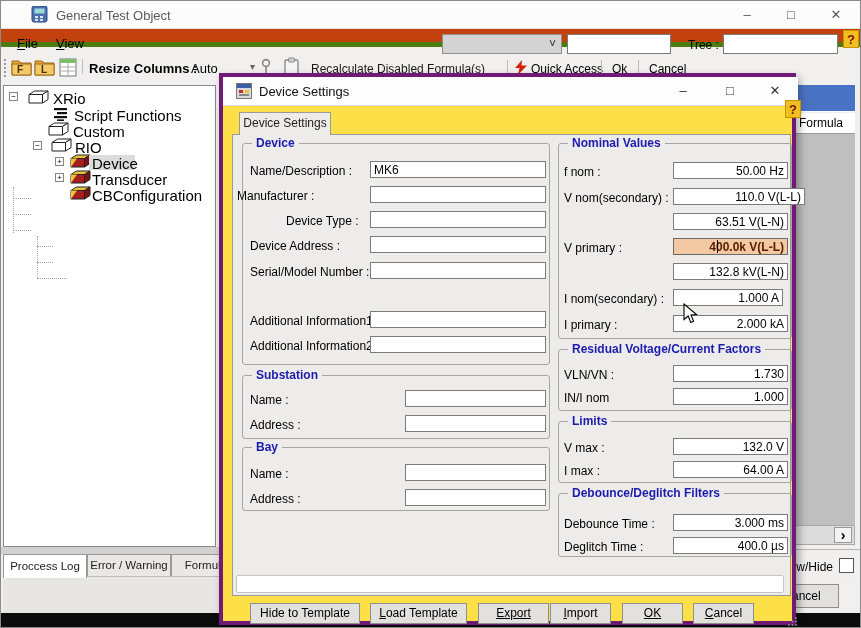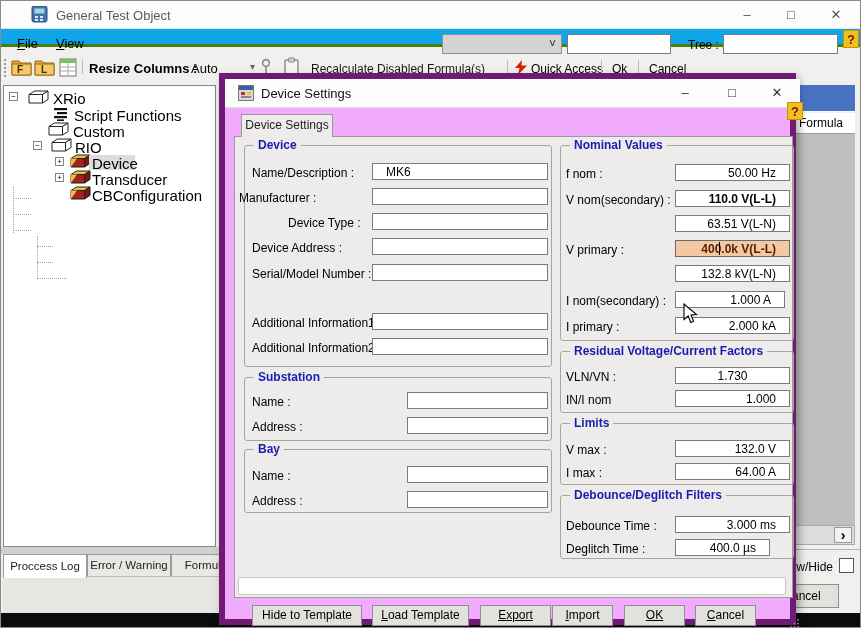--- a/index.html
+++ b/index.html
@@ -3,21 +3,21 @@
 <meta charset="utf-8">
 <style>
   html,body{margin:0;padding:0;background:#888;}
   *{box-sizing:border-box;}
   .screen{position:relative;width:861px;height:628px;background:#f1f0ee;overflow:hidden;
           font-family:"Liberation Sans",sans-serif;font-size:12px;color:#000;
           border:1px solid #8a8a8a;}
   .abs{position:absolute;}
   .lbl{position:absolute;white-space:nowrap;font-size:12px;color:#000;}
   .in{position:absolute;height:17px;border:1px solid #7b7b7b;background:#fff;
-      font:12px "Liberation Sans",sans-serif;padding:0 13px;}
+      font:12px "Liberation Sans",sans-serif;padding:0 3px;}
   .in.num{text-align:right;}
   .in.hl{background:#f2c9a2;border:1px solid #6a6a6a;color:#5a1c00;font-weight:bold;}
   .grp{position:absolute;border:1px solid #a8a5a0;border-radius:3px;}
   .grp .lg{position:absolute;top:-8px;left:9px;background:#edecea;padding:0 4px;
            font-size:12px;font-weight:bold;color:#1b1bb0;white-space:nowrap;}
   .btn{position:absolute;height:21px;background:#e2e1de;border:1px solid #8f8f8f;
        font-size:12px;text-align:center;line-height:19px;color:#000;cursor:default;}
   .wbtn{position:absolute;width:34px;height:20px;text-align:center;color:#555;
         font-size:13px;line-height:20px;}
   .tb-sep{position:absolute;top:58px;width:1px;height:15px;background:#bdbdbd;}
@@ -47,21 +47,21 @@
         <rect x="9" y="10" width="3" height="2" fill="#dfe8f5"></rect>
       <rect x="4" y="13" width="3" height="2" fill="#dfe8f5"></rect>
         <rect x="9" y="13" width="3" height="2" fill="#dfe8f5"></rect>
     </svg>
     <span class="lbl" style="left:55px;top:7px;font-size:13px;color:#5a5a5a;">General Test Object</span>
     <div class="wbtn" style="left:729px;top:4px;">–</div>
     <div class="wbtn" style="left:773px;top:4px;">□</div>
     <div class="wbtn" style="left:818px;top:4px;">✕</div>
   </div>
 
-  <div class="abs" style="left:0;top:28px;width:861px;height:18px;background:#0ea5e9;border-bottom:3px solid #4d7c0f;">
+  <div class="abs" style="left:0;top:28px;width:861px;height:18px;background:#c2410c;border-bottom:5px solid #4d7c0f;">
     <span class="lbl" style="left:16px;top:7px;font-size:13px;"><u>F</u>ile</span>
     <span class="lbl" style="left:55px;top:7px;font-size:13px;"><u>V</u>iew</span>
 
     <div class="abs" style="left:441px;top:5px;width:120px;height:20px;background:#d3d3d3;border:1px solid #8f8f8f;">
       <span class="abs" style="right:5px;top:2px;color:#333;font-size:12px;">˅</span>
     </div>
     <input class="in" style="left: 566px; top: 5px; width: 104px; height: 20px;">
     <span class="lbl" style="left:687px;top:9px;">Tree :</span>
     <input class="in" style="left: 722px; top: 5px; width: 115px; height: 20px;">
     <div class="helpbox" style="left:842px;top:1px;">?</div>
@@ -207,21 +207,21 @@
   </div>
   <div class="tab" style="left:86px;top:553px;width:84px;height:22px;line-height:20px;">
     <span>Error / Warning</span>
   </div>
   <div class="tab" style="left:170px;top:553px;width:80px;height:22px;line-height:20px;">
     <span>Formula F</span>
   </div>
   <div class="abs" style="left:2px;top:575px;width:784px;height:37px;background:#e7e6e2;border-top:1px solid #bbb;"></div>
   <div class="abs" style="left:0;top:612px;width:861px;height:16px;background:#0c0c0c;"></div>
 
-  <div class="abs" style="left:218px;top:72px;width:577px;height:552px;background:#f0abfc;border:6px solid #701a75;
+  <div class="abs" style="left:218px;top:72px;width:577px;height:552px;background:#fde047;border:4px solid #701a75;
               box-shadow:3px 4px 8px rgba(0,0,0,0.35);z-index:10;">
 
     <div class="abs" style="left:0;top:0;width:575px;height:29px;background:#fdfdfd;border-bottom:1px solid #dcdcdc;">
       <svg class="abs" style="left:13px;top:6px" width="16" height="16" viewBox="0 0 16 16">
         <rect x="0.5" y="0.5" width="15" height="15" fill="#d9d9d9" stroke="#777"></rect>
         <rect x="1" y="1" width="14" height="4" fill="#3a5fa5"></rect>
         <rect x="3" y="7" width="4" height="3" fill="#c03020"></rect>
           <rect x="9" y="7" width="4" height="3" fill="#e8c23a"></rect>
         <rect x="3" y="11" width="10" height="2" fill="#888"></rect>
       </svg>
@@ -272,54 +272,54 @@
     <input class="in" style="left: 182px; top: 387px; width: 141px;">
     <span class="lbl" style="left:27px;top:415px;">Address :</span>
     <input class="in" style="left: 182px; top: 412px; width: 141px;">
 
     <div class="grp" style="left:335px;top:66px;width:234px;height:196px;">
       <span class="lg">Nominal Values</span>
     </div>
     <span class="lbl" style="left:341px;top:88px;">f nom :</span>
     <input class="in num" style="left: 450px; top: 85px; width: 115px;" value="50.00 Hz">
     <span class="lbl" style="left:341px;top:114px;">V nom(secondary) :</span>
-    <input class="in num" style="left: 450px; top: 111px; width: 115px; font-weight: bold;" value="110.0 V(L-L)">
+    <input class="in num" style="left: 450px; top: 111px; width: 132px;" value="110.0 V(L-L)">
     <input class="in num" style="left: 450px; top: 136px; width: 115px;" value="63.51 V(L-N)">
     <span class="lbl" style="left:341px;top:164px;">V primary :</span>
     <input class="in num hl" style="left: 450px; top: 161px; width: 115px;" value="400.0k V(L-L)">
     <div class="abs" style="left:494px;top:163px;width:1px;height:13px;background:#000;"></div>
     <input class="in num" style="left: 450px; top: 186px; width: 115px;" value="132.8 kV(L-N)">
     <span class="lbl" style="left:341px;top:215px;">I nom(secondary) :</span>
     <input class="in num" style="left: 450px; top: 212px; width: 110px;" value="1.000 A">
     <span class="lbl" style="left:341px;top:241px;">I primary :</span>
     <input class="in num" style="left: 450px; top: 238px; width: 115px;" value="2.000 kA">
 
     <div class="grp" style="left:335px;top:272px;width:234px;height:62px;">
       <span class="lg">Residual Voltage/Current Factors</span>
     </div>
     <span class="lbl" style="left:341px;top:291px;">VLN/VN :</span>
-    <input class="in num" style="left: 450px; top: 288px; width: 115px; text-align: center;" value="1.730">
+    <input class="in num" style="left: 450px; top: 288px; width: 115px;" value="1.730">
     <span class="lbl" style="left:341px;top:314px;">IN/I nom</span>
     <input class="in num" style="left: 450px; top: 311px; width: 115px;" value="1.000">
 
     <div class="grp" style="left:335px;top:344px;width:234px;height:62px;">
       <span class="lg">Limits</span>
     </div>
     <span class="lbl" style="left:341px;top:364px;">V max :</span>
     <input class="in num" style="left: 450px; top: 361px; width: 115px;" value="132.0 V">
     <span class="lbl" style="left:341px;top:387px;">I max :</span>
     <input class="in num" style="left: 450px; top: 384px; width: 115px;" value="64.00 A">
 
     <div class="grp" style="left:335px;top:416px;width:234px;height:64px;">
       <span class="lg">Debounce/Deglitch Filters</span>
     </div>
     <span class="lbl" style="left:341px;top:440px;">Debounce Time :</span>
     <input class="in num" style="left: 450px; top: 437px; width: 115px;" value="3.000 ms">
     <span class="lbl" style="left:341px;top:463px;">Deglitch Time :</span>
-    <input class="in num" style="left: 450px; top: 460px; width: 95px;" value="400.0 µs">
+    <input class="in num" style="left: 450px; top: 460px; width: 115px;" value="400.0 µs">
 
     <div class="abs" style="left:13px;top:498px;width:548px;height:18px;background:#fff;border:1px solid #c5c5c5;border-radius:2px;"></div>
 
     <div class="btn" style="left:27px;top:526px;width:110px;">Hide to Template</div>
     <div class="btn" style="left:147px;top:526px;width:97px;"><u>L</u>oad Template</div>
     <div class="btn" style="left:255px;top:526px;width:71px;text-decoration:underline;"><u>E</u>xport</div>
     <div class="btn" style="left:327px;top:526px;width:61px;"><u>I</u>mport</div>
     <div class="btn ul" style="left:399px;top:526px;width:61px;">OK</div>
     <div class="btn" style="left:470px;top:526px;width:61px;"><u>C</u>ancel</div>
 

